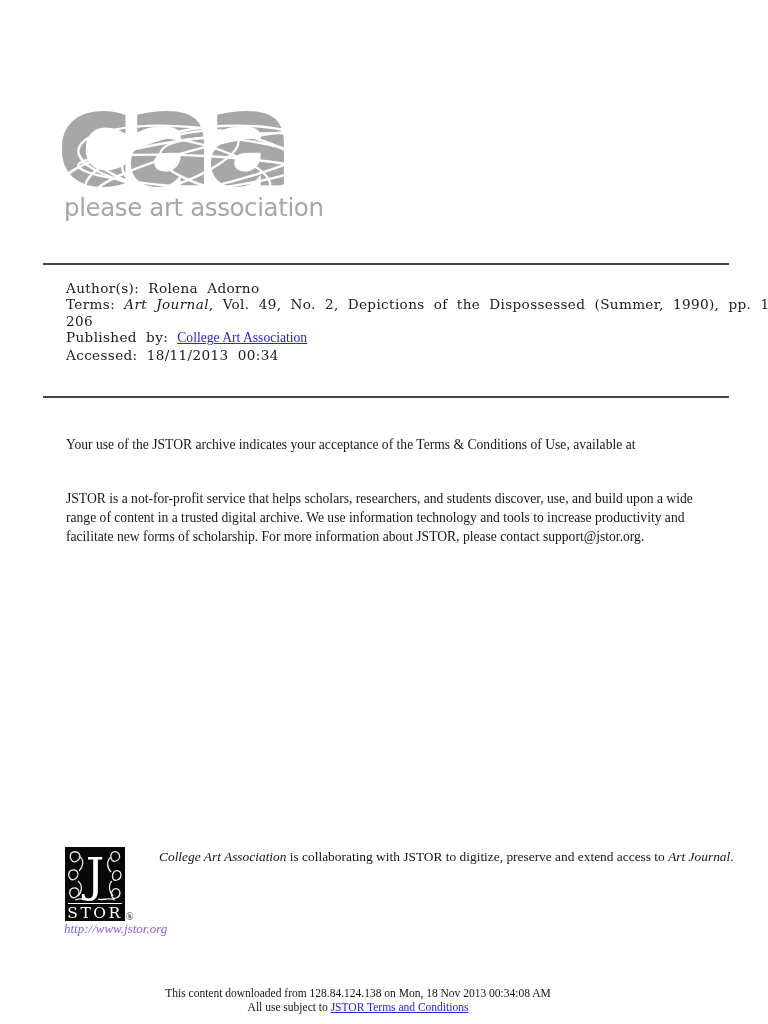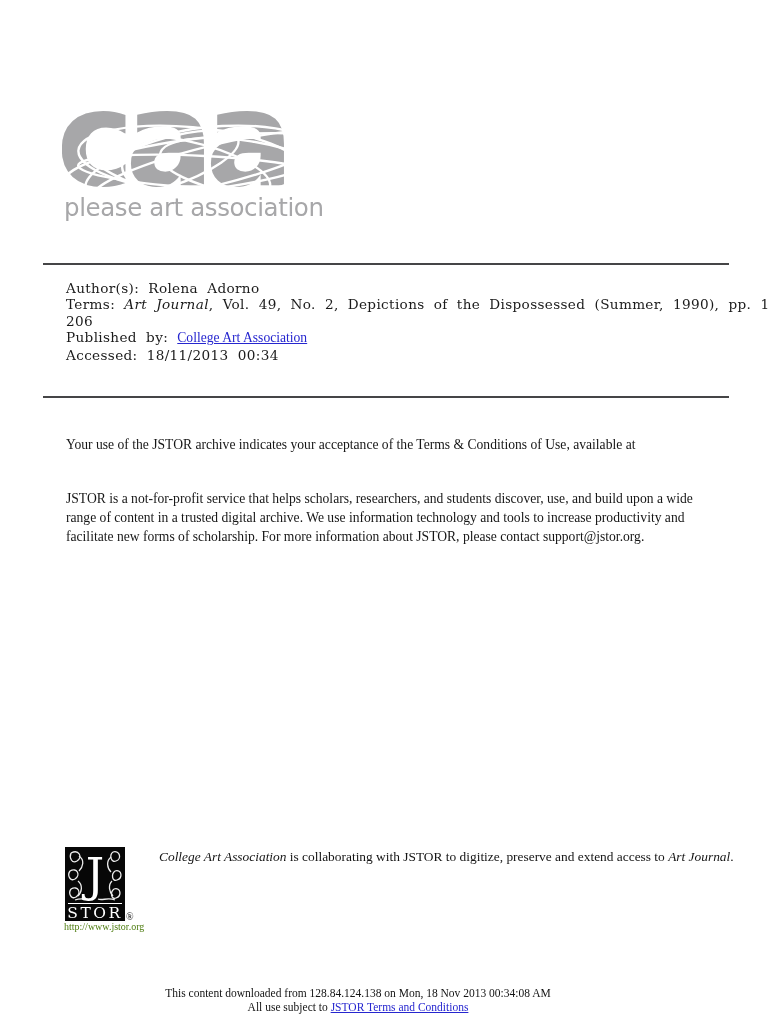--- a/index.html
+++ b/index.html
@@ -41,21 +41,21 @@
   .para {
     font-size:13.6px; line-height:17px; color:#161616;margin-top:24px;
   }
   .about { line-height:19px; width:658px;font-family:Liberation Serif, serif; }
 
   
   .collab { font-size:13.4px; white-space:nowrap; }
   .collab .it { font-style:italic; }
 
   
-  .jstor-url { font-size:10px; color:#4d7c0f; }
+  .jstor-url { font-size:13px; color:#8b5cf6;font-style:italic; }
   .footer {
     width:716px; text-align:center; font-size:11.5px; line-height:13.5px; color:#131313;
   }
 </style>
 </head>
 <body>
 
 <div class="abs" style="left:62px; top:86px; width:282px; height:104px;">
   <svg width="282" height="104" viewBox="0 0 282 104">
     <text x="-6" y="99" font-family="DejaVu Sans, sans-serif" font-weight="bold" font-size="132" letter-spacing="-9" fill="#a7a7a9">caa</text>

